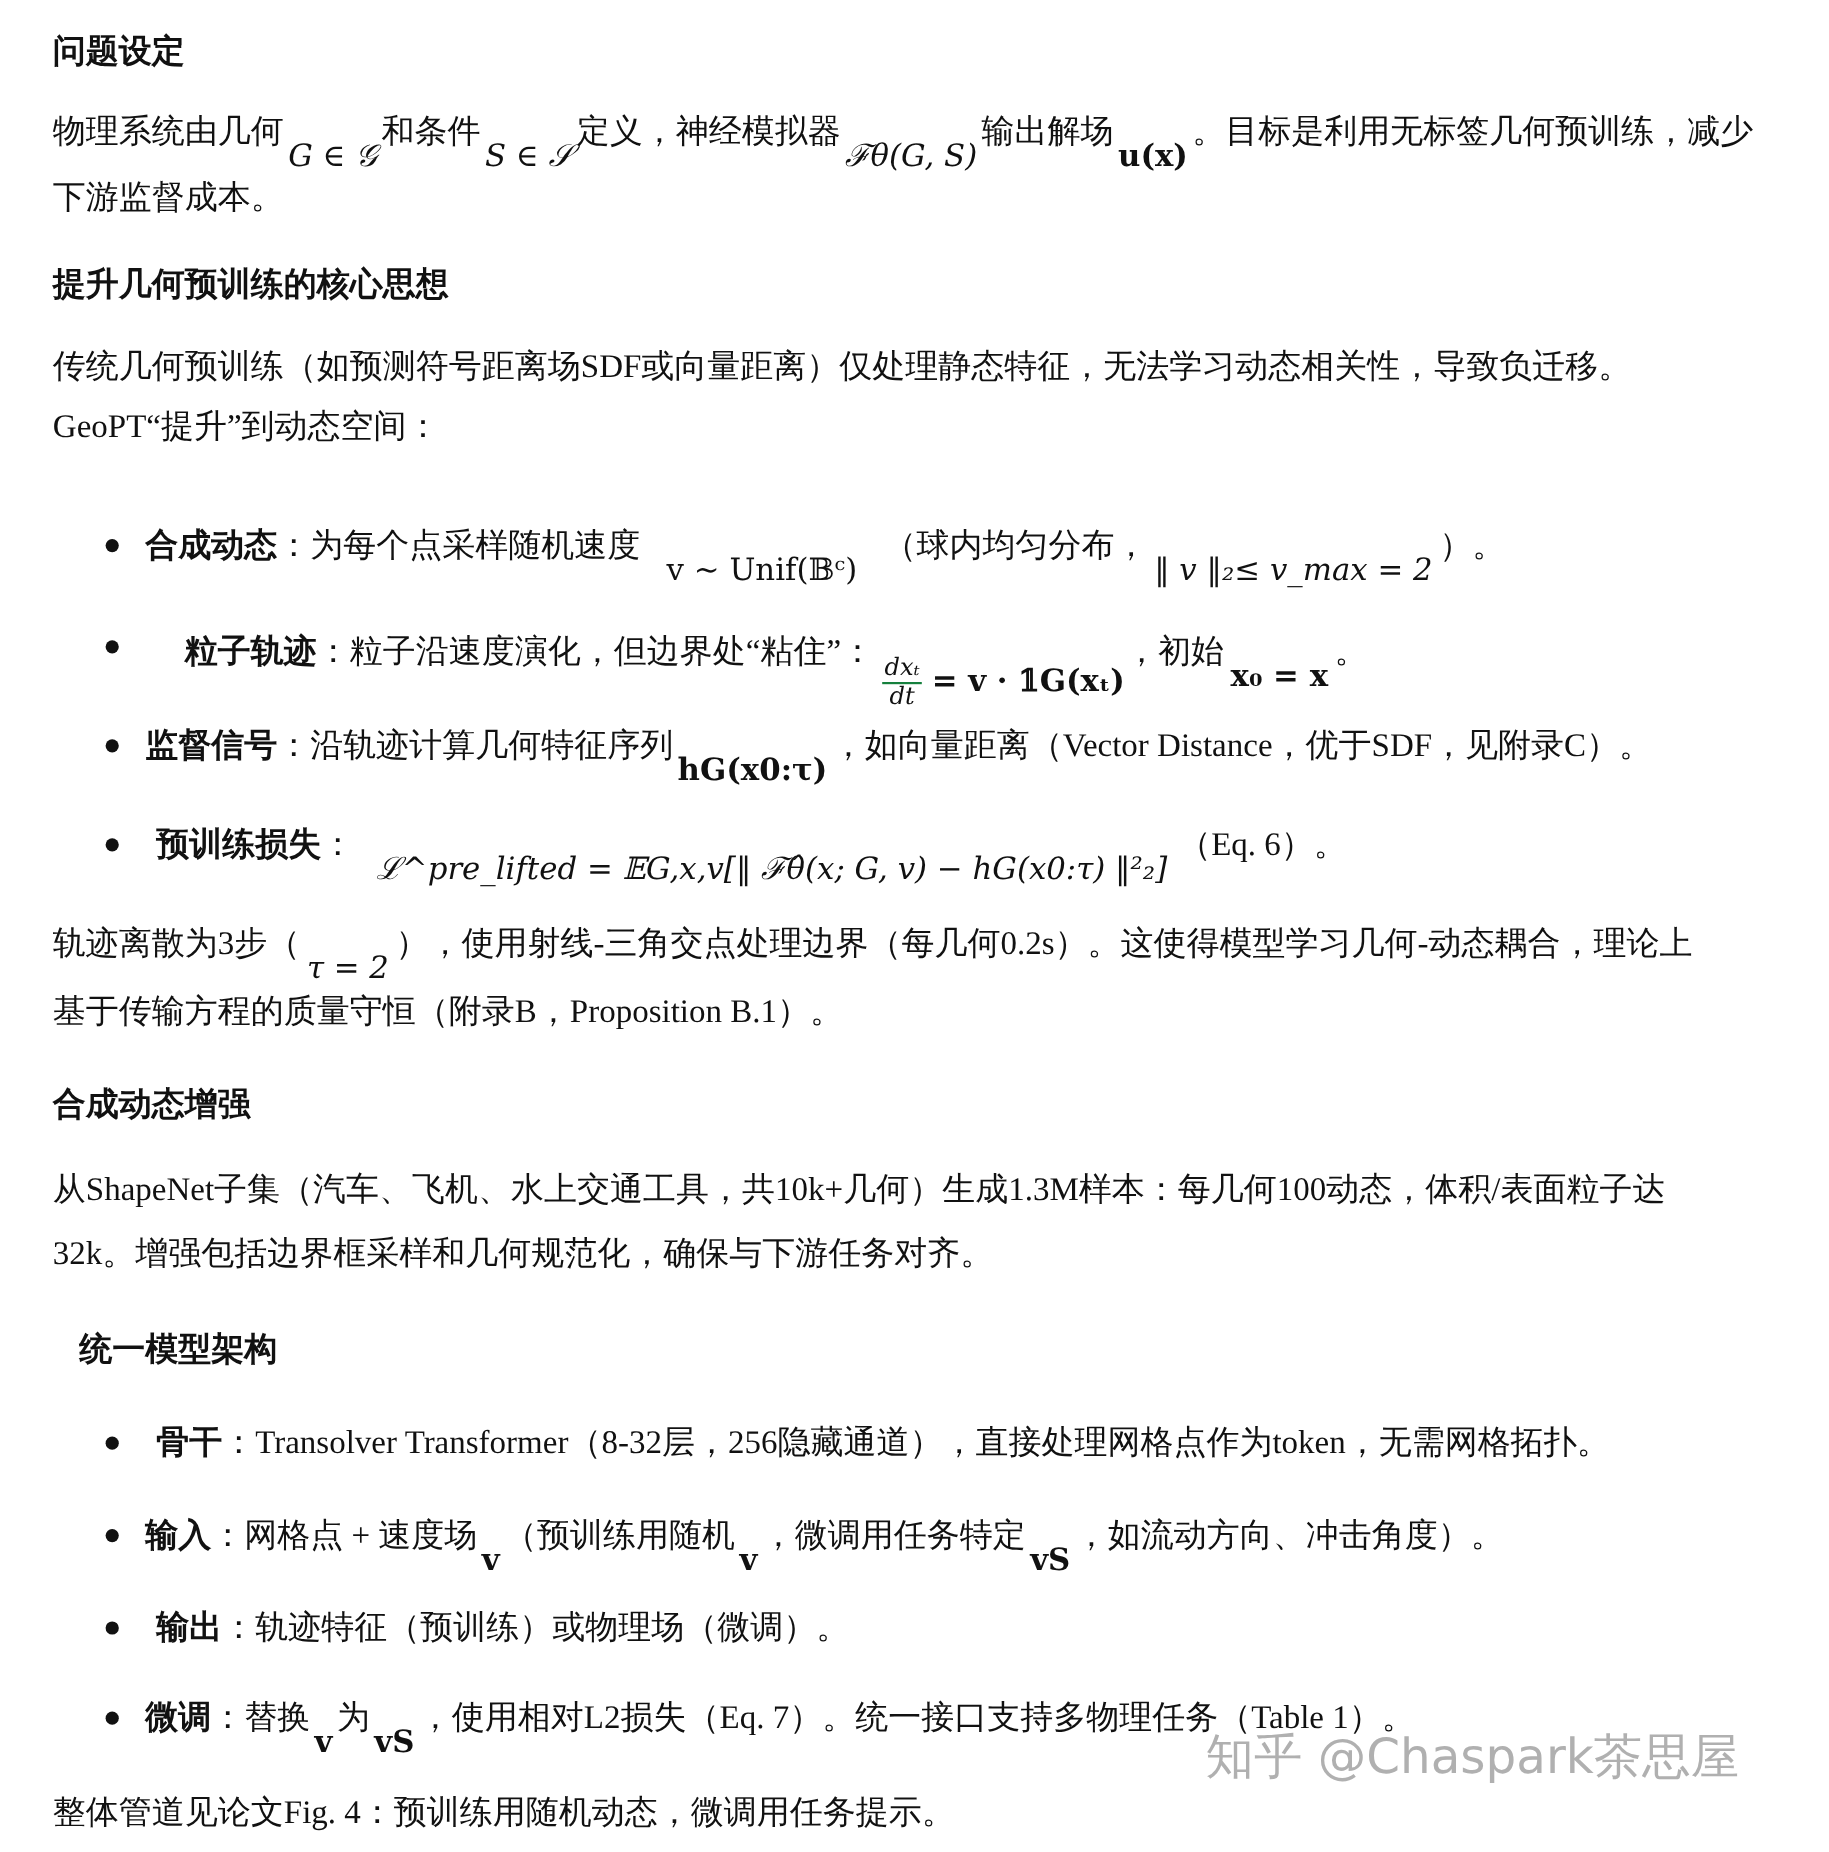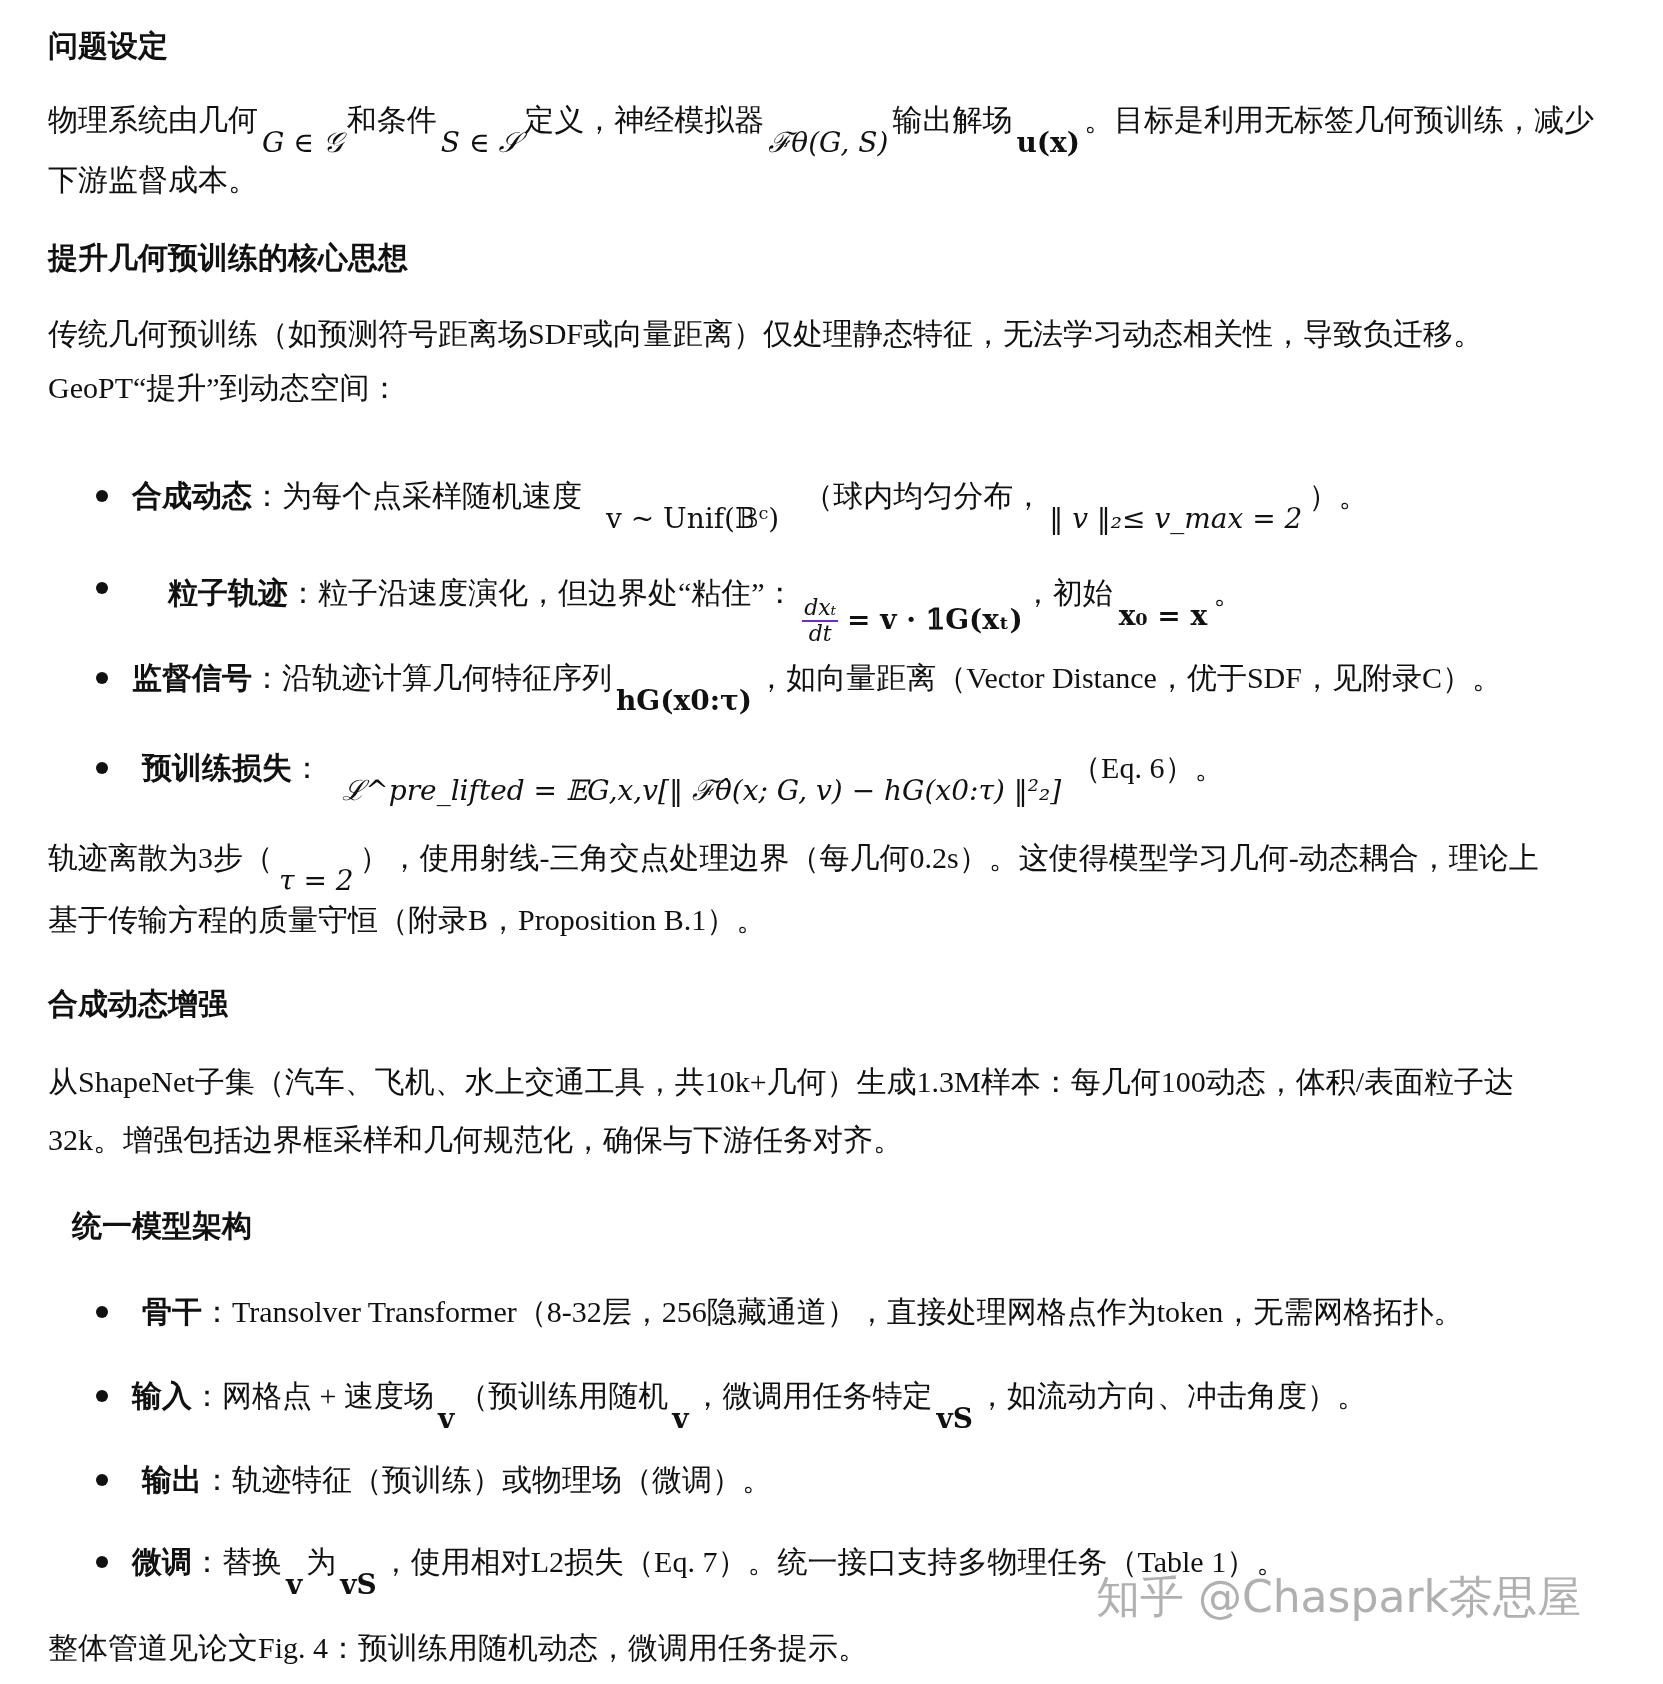--- a/index.html
+++ b/index.html
@@ -27,21 +27,21 @@
   .low { top: 22px; }
   .bullet {
     position: absolute; left: 96px; width: 12px; height: 12px;
     border-radius: 50%; background: #111;
   }
   .bl {
     font-family: "DejaVu Sans", "Liberation Sans", sans-serif;
     font-weight: bold; font-size: 30px;
   }
   .frac { display: inline-flex; flex-direction: column; align-items: center; vertical-align: middle; font-size: 22px; line-height: 24px; }
-  .frac .num { border-bottom: 2px solid #6d28d9; padding: 0 2px; }
+  .frac .num { border-bottom: 2px solid #15803d; padding: 0 2px; }
   .wm {
     position: absolute; left: 1096px; top: 1568px;
     font-family: "DejaVu Sans", "Liberation Sans", sans-serif;
     font-size: 44px; color: rgba(150,150,150,0.75);
     white-space: nowrap;
     text-shadow: 1px 1px 0 rgba(255,255,255,0.6);
   }
 </style>
 </head>
 <body>

